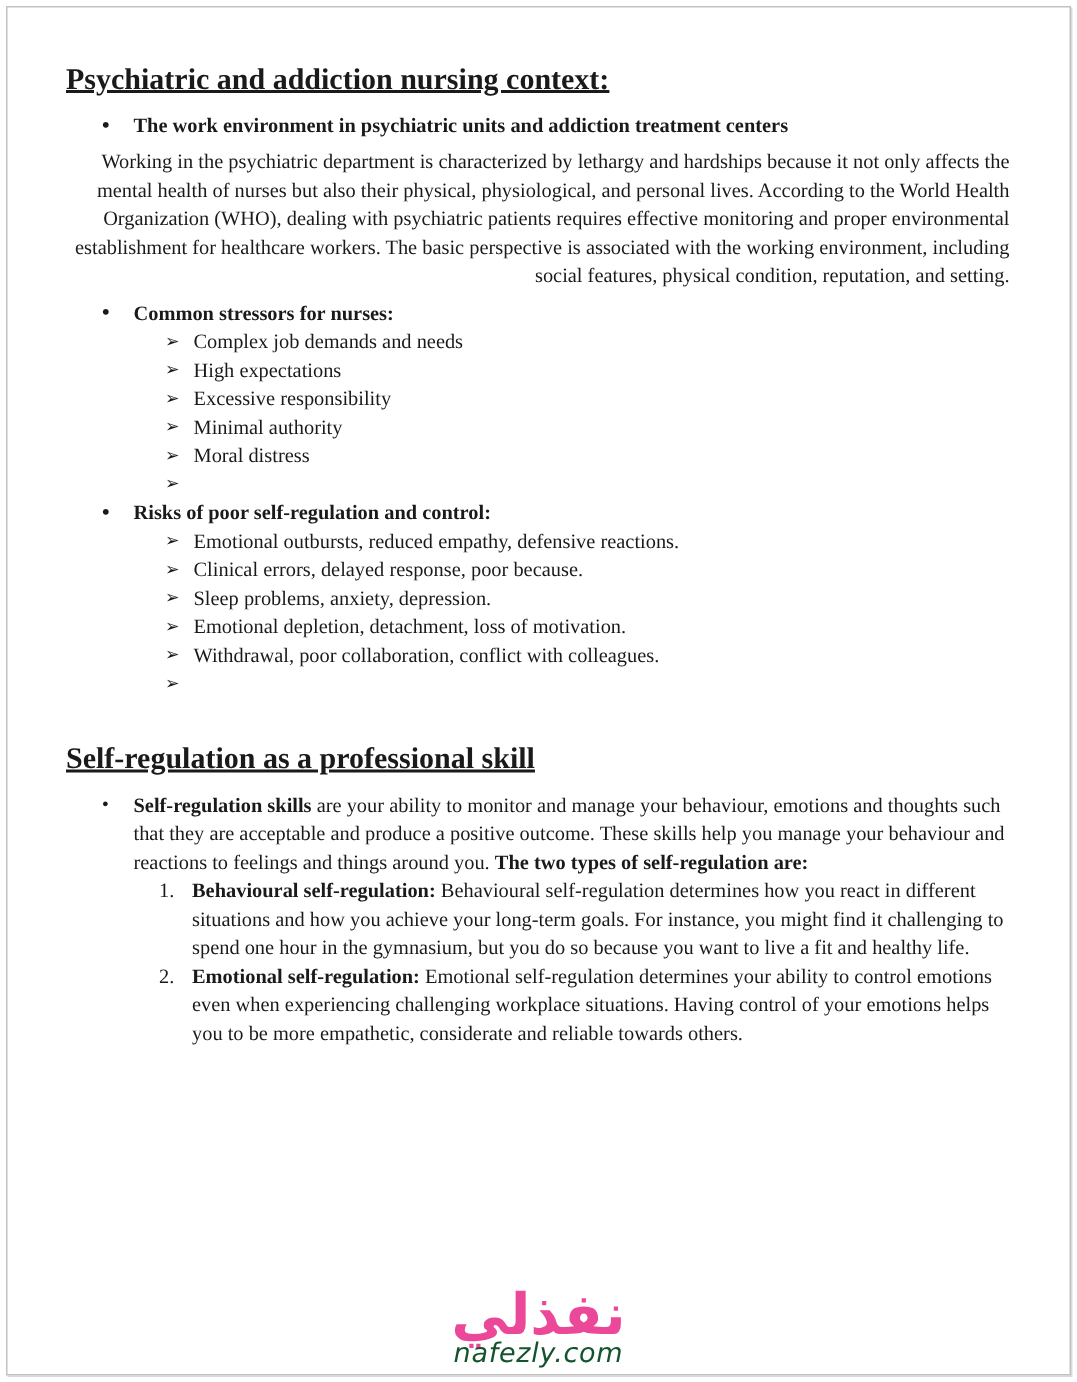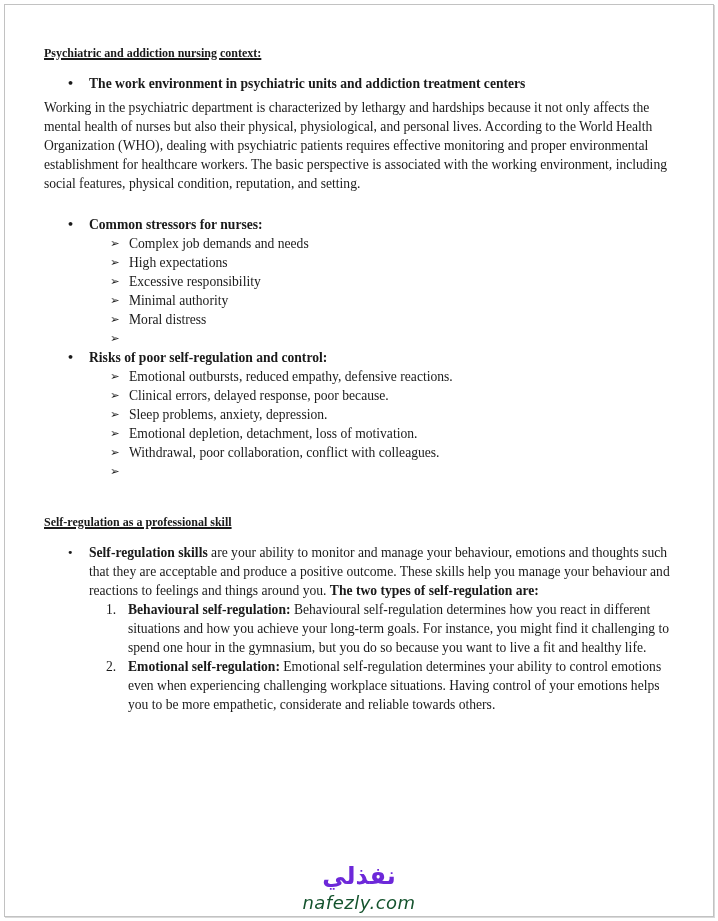--- a/index.html
+++ b/index.html
@@ -6,25 +6,25 @@
   html,body { width:718px; height:921px; background:#ffffff; }
   body { font-family:"Liberation Serif","DejaVu Serif",serif; color:#1a1a1a; position:relative; }
   .page {
     position:absolute; left:4px; top:4px; right:4px; bottom:4px;
     background:#ffffff; border:1px solid #c2c2c2;
     box-shadow:1px 1px 0 #d9d9d9;
     overflow:hidden;
   }
   .content { padding:38px 40px 0 39px; font-size:13.6px; line-height:19px; }
   h1.doc-heading {
-    font-size:12px; line-height:20px; font-weight:bold;
+    font-size:20px; line-height:20px; font-weight:bold;
     text-decoration:underline; text-decoration-thickness:1.5px;
     margin:0 0 11px 0;
   }
-  .para { margin:4px 0 22px 0; }
+  .para { margin:4px 0 6px 0;text-align:right; }
   .li { display:flex; align-items:flex-start; }
   .li .b1 {
     width:22px; margin-left:23px; flex:0 0 auto;
     font-family:"DejaVu Sans",sans-serif; font-size:11px; line-height:19px;
   }
   .li .b2 {
     width:19px; margin-left:66px; flex:0 0 auto;
     font-family:"DejaVu Sans",sans-serif; font-size:11.5px; line-height:19px;
   }
   .li .nn { width:22px; margin-left:62px; flex:0 0 auto; }
@@ -32,22 +32,22 @@
   .bold { font-weight:bold; }
   .mb5 { margin-bottom:5px; }
   .sq {
     text-decoration-style:wavy;
     text-decoration-color:#cc2a1e; text-decoration-thickness:1px;
     text-underline-offset:2.5px;
   }
   .gap-lg { height:31px; }
   .watermark { position:absolute; left:0; right:0; bottom:6px; text-align:center; pointer-events:none; }
   .watermark .ar {
-    font-family:"DejaVu Sans",sans-serif; font-size:24px; line-height:36px;
-    color:#6d28d9; font-weight:bold;
+    font-family:"DejaVu Sans",sans-serif; font-size:38px; line-height:36px;
+    color:#ec4899; font-weight:bold;
   }
   .watermark .dom {
     font-family:"DejaVu Sans",sans-serif; font-size:18px; line-height:15px;
     color:#14532d; letter-spacing:0.5px; margin-top:1px;font-style:italic;
   }
 </style>
 </head>
 <body>
 
 <div class="page">

